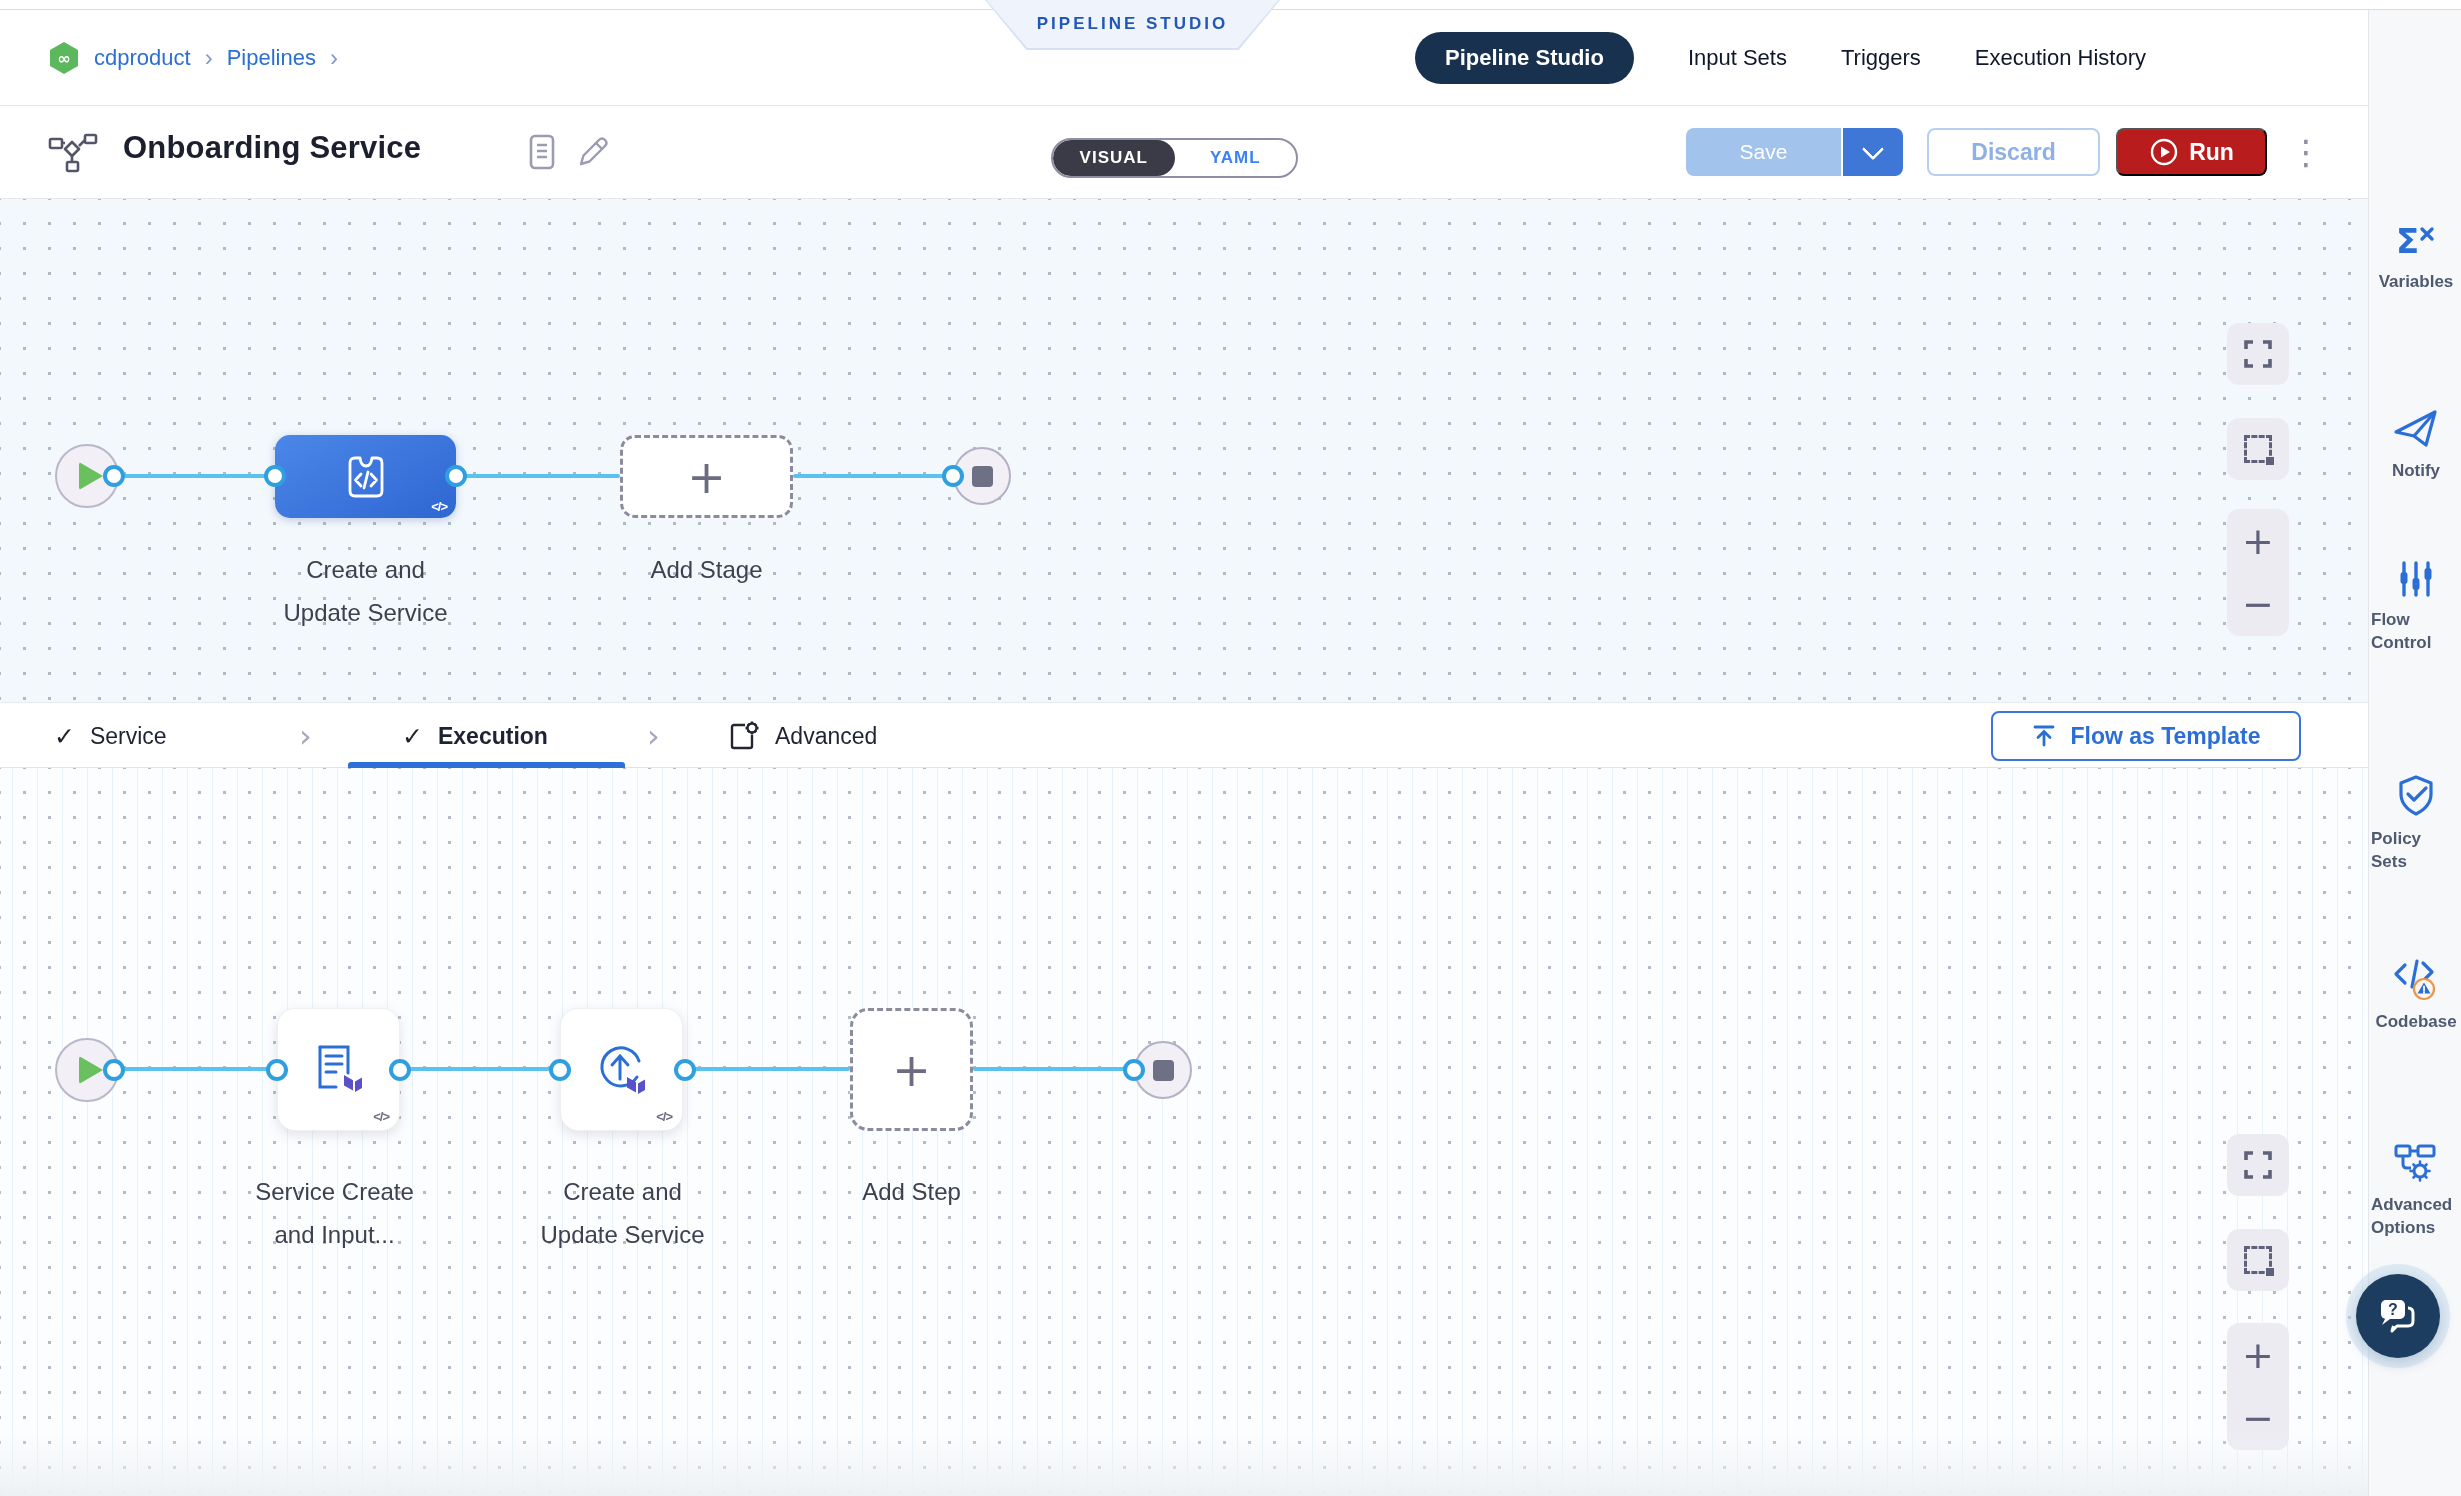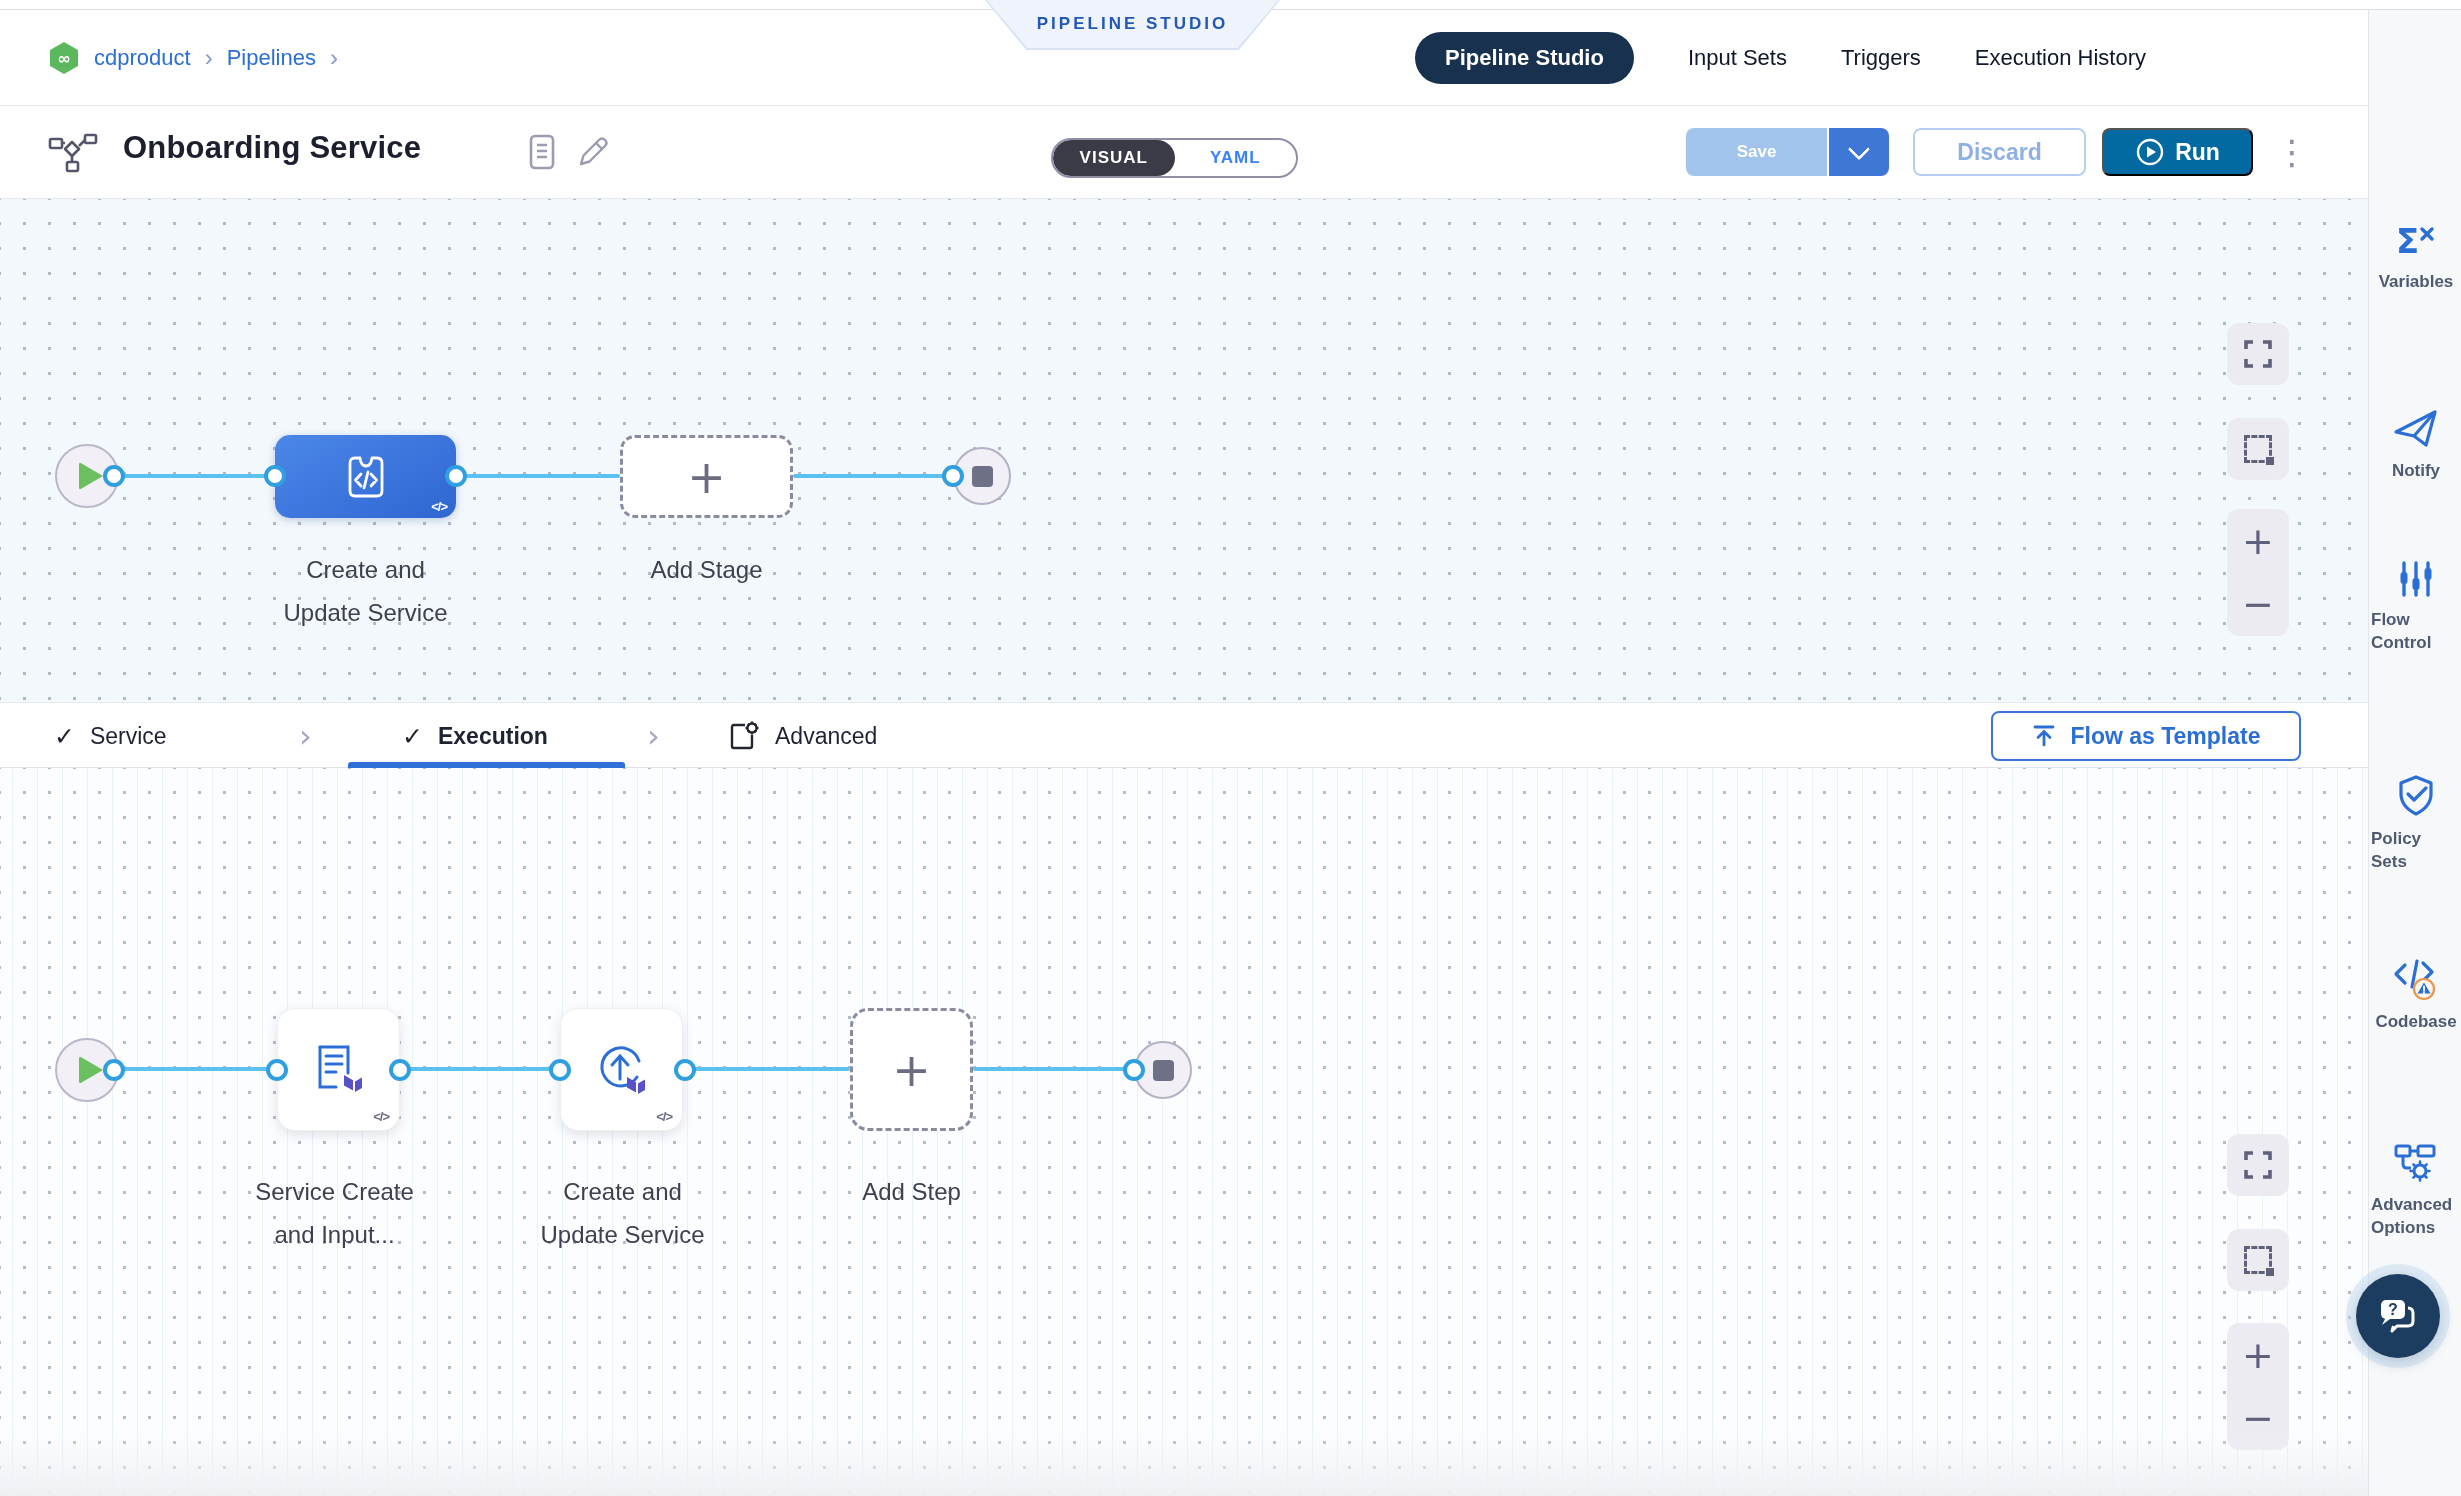--- a/index.html
+++ b/index.html
@@ -33,26 +33,26 @@
   .doc-icon { position:absolute; left:529px; top:28px; }
   .pencil-icon { position:absolute; left:575px; top:28px; }
 
   .vy-toggle { position:absolute; left:1051px; top:32px; width:247px; height:40px; border:2px solid #8e8fa4; border-radius:21px; background:#fff; display:flex; overflow:hidden; }
   .vy-seg { flex:1; display:flex; align-items:center; justify-content:center; font-size:17px; font-weight:bold; letter-spacing:1px; cursor:pointer; }
   .vy-on { background:#3a3b47; color:#fff; border-radius:19px; }
   .vy-off { color:#3b82f6; }
 
   .actions { position:absolute; left:1686px; top:22px; height:48px; display:flex; align-items:center; }
   .save-split { display:flex; height:48px; border-radius:8px; overflow:hidden; }
-  .save-main { width:141px; background:#a2c3ec; color:#fff; font-size:17px; font-weight:bold; display:flex; align-items:center; justify-content:center; cursor:pointer; }
+  .save-main { width:155px; background:#a2c3ec; color:#fff; font-size:21px; font-weight:normal; display:flex; align-items:center; justify-content:center; cursor:pointer; }
   .save-div { width:2px; background:#fff; }
   .save-dd { width:60px; background:#3e77d6; display:flex; align-items:center; justify-content:center; cursor:pointer; }
   .chev-down { width:16px; height:16px; border-left:3.5px solid #fff; border-bottom:3.5px solid #fff; transform:rotate(-45deg) translate(2px,-2px); border-radius:2px; }
   .btn-discard { margin-left:24px; width:173px; height:48px; background:#fff; border:2px solid #b6cff1; border-radius:8px; color:#8fb0e3; font-size:23px; font-weight:bold; display:flex; align-items:center; justify-content:center; cursor:pointer; }
-  .btn-run { margin-left:16px; width:151px; height:48px; background:#0369a1; border-radius:8px; color:#fff; font-size:23px; font-weight:bold; display:flex; align-items:center; justify-content:center; gap:10px; cursor:pointer; }
+  .btn-run { margin-left:16px; width:151px; height:48px; background:#b91c1c; border-radius:8px; color:#fff; font-size:23px; font-weight:bold; display:flex; align-items:center; justify-content:center; gap:10px; cursor:pointer; }
   .kebab { margin-left:22px; color:#8e90a6; font-size:34px; line-height:34px; cursor:pointer; font-family:"DejaVu Sans",sans-serif; }
 
   
   .canvas { position:absolute; left:0; width:2368px; overflow:hidden; }
   .canvas1 { top:199px; height:503px; background-color:#f3f8fc;
     background-image:radial-gradient(circle,#b0bac4 1.6px,transparent 1.8px);
     background-size:25px 25px; background-position:12px 12px; }
   .canvas2 { top:768px; height:728px; background-color:#fcfdff;
     background-image:linear-gradient(to right,rgba(125,190,220,.16) 1.5px,transparent 1.5px),
                      radial-gradient(circle,#b4bdc7 1.6px,transparent 1.8px);

